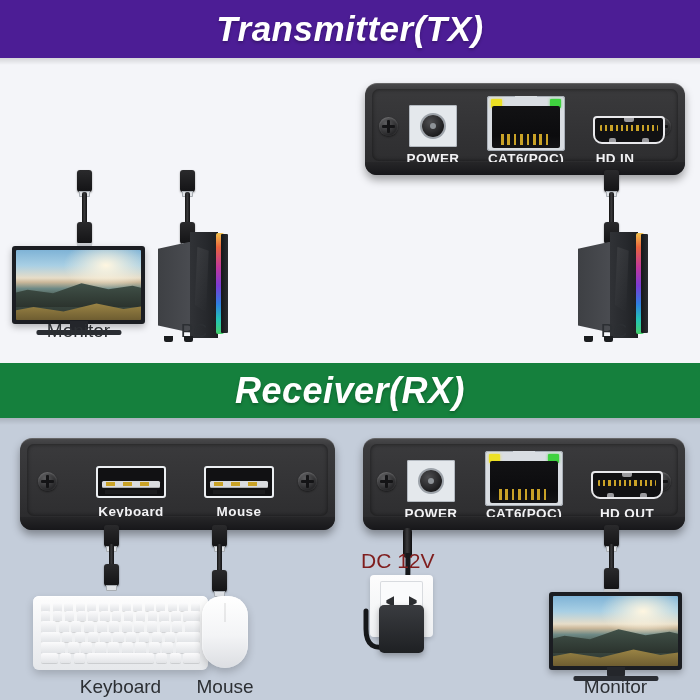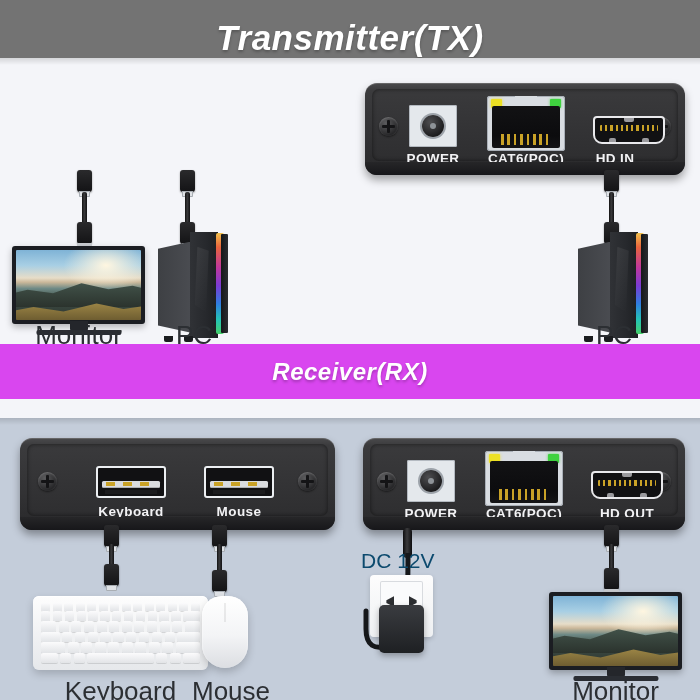--- a/index.html
+++ b/index.html
@@ -11,22 +11,22 @@
   .page{position:relative;width:700px;height:700px;}
 
   
   .banner{
     position:absolute;left:0;width:700px;
     display:flex;align-items:center;justify-content:center;
     font-style:italic;font-weight:bold;color:#ffffff;
     letter-spacing:.5px;
     text-shadow:0 2px 3px rgba(0,0,0,.25);
   }
-  #banner-tx{top:0;height:58px;background:#737373;font-size:35px;align-items:flex-end;}
-  #banner-rx{top:344px;height:55px;background:#d946ef;font-size:24px;}
+  #banner-tx{top:0;height:58px;background:#4c1d95;font-size:35px;}
+  #banner-rx{top:363px;height:55px;background:#15803d;font-size:36px;}
 
   
   .panel{position:absolute;left:0;width:700px;}
   #panel-tx{top:58px;height:305px;background:#f4f5f9;}
   #panel-rx{top:418px;height:282px;background:#c4cdda;}
 
   
   .under-shadow{
     position:absolute;left:0;width:700px;height:7px;
     background:linear-gradient(to bottom,rgba(0,0,0,.13),rgba(0,0,0,0));
@@ -316,24 +316,24 @@
   .adapter{
     position:absolute;
     background:linear-gradient(to bottom,#3a3c40,#1e2023);
     border-radius:5px;
     box-shadow:0 3px 6px rgba(0,0,0,.3);
   }
 
   
   .caption{
     position:absolute;text-align:center;color:#2c2f33;
-    font-size:26px;white-space:nowrap;
+    font-size:19px;white-space:nowrap;
   }
   #label-dc12v{
-    position:absolute;color:#0c4a6e;font-size:21px;white-space:nowrap;
+    position:absolute;color:#7f1d1d;font-size:21px;white-space:nowrap;
   }
 </style>
 </head>
 <body>
 
 <div class="page">
 
   <div class="banner" id="banner-tx">
     <span>Transmitter(TX)</span>
   </div>

